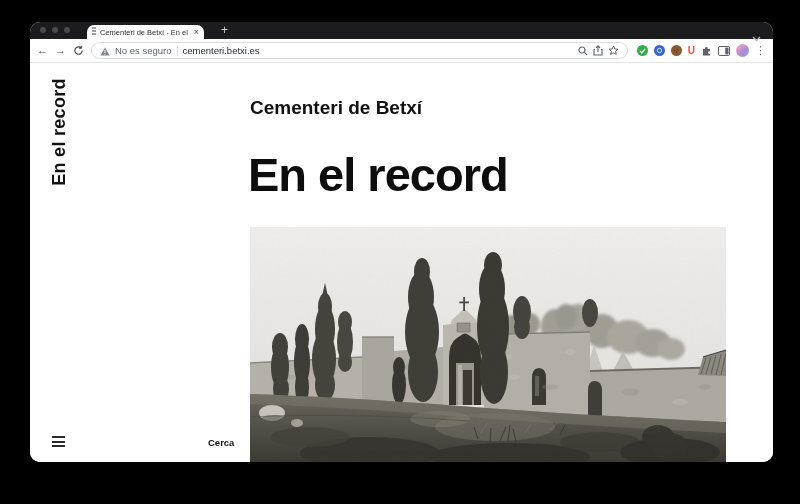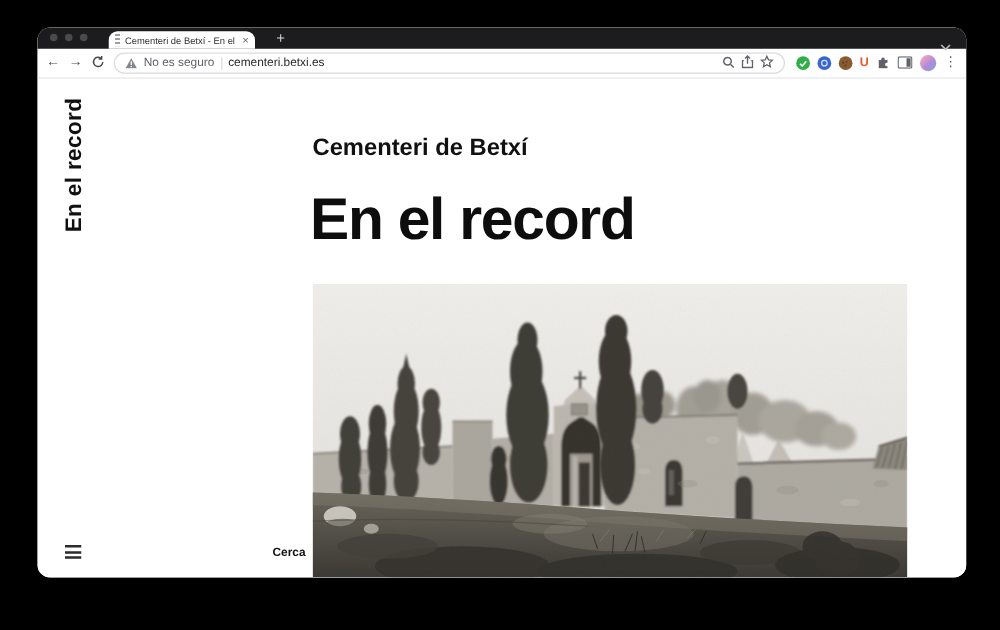--- a/index.html
+++ b/index.html
@@ -32,27 +32,27 @@
   .exts{display:flex;align-items:center;gap:6px;margin-left:2px;}
   .extdot{width:11px;height:11px;border-radius:50%;display:flex;align-items:center;justify-content:center;}
   .ublock{font-size:10px;font-weight:bold;}
   .avatar{width:13px;height:13px;border-radius:50%;
           background:linear-gradient(135deg,#f2a7c3 10%,#b48ad6 55%,#7ea4e0 95%);}
   .dots{font-size:11px;color:#5f6368;line-height:11px;}
   
   .content{position:relative;height:399px;background:#fff;}
   .vlogo{position:absolute;left:29px;top:69px;transform:translate(-50%,-50%) rotate(-90deg);
          font-size:18px;font-weight:bold;color:#111;white-space:nowrap;letter-spacing:.3px;}
-  .site-title{position:absolute;left:220px;top:45px;font-size:19px;font-weight:bold;color:#111;}
+  .site-title{position:absolute;left:220px;top:34px;font-size:19px;font-weight:bold;color:#111;}
   .heading{position:absolute;left:218px;top:86px;font-size:47px;font-weight:bold;color:#0d0d0d;
            letter-spacing:-1px;line-height:1.1;}
   .photo{position:absolute;left:220px;top:164px;width:476px;height:235px;overflow:hidden;}
   .menu-btn{position:absolute;left:22px;top:373px;width:13px;cursor:pointer;}
   .menu-btn i{display:block;height:2px;background:#2b2b2b;margin-bottom:2.5px;}
-  .cerca{position:absolute;left:188px;top:374px;font-size:9.5px;font-weight:bold;color:#111;cursor:pointer;}
+  .cerca{position:absolute;left:178px;top:374px;font-size:9.5px;font-weight:bold;color:#111;cursor:pointer;}
 </style>
 </head>
 <body>
 
 <div class="stage">
   <div class="window">
 
     <div class="tabstrip">
       <div class="lights">
         <span class="light"></span>

